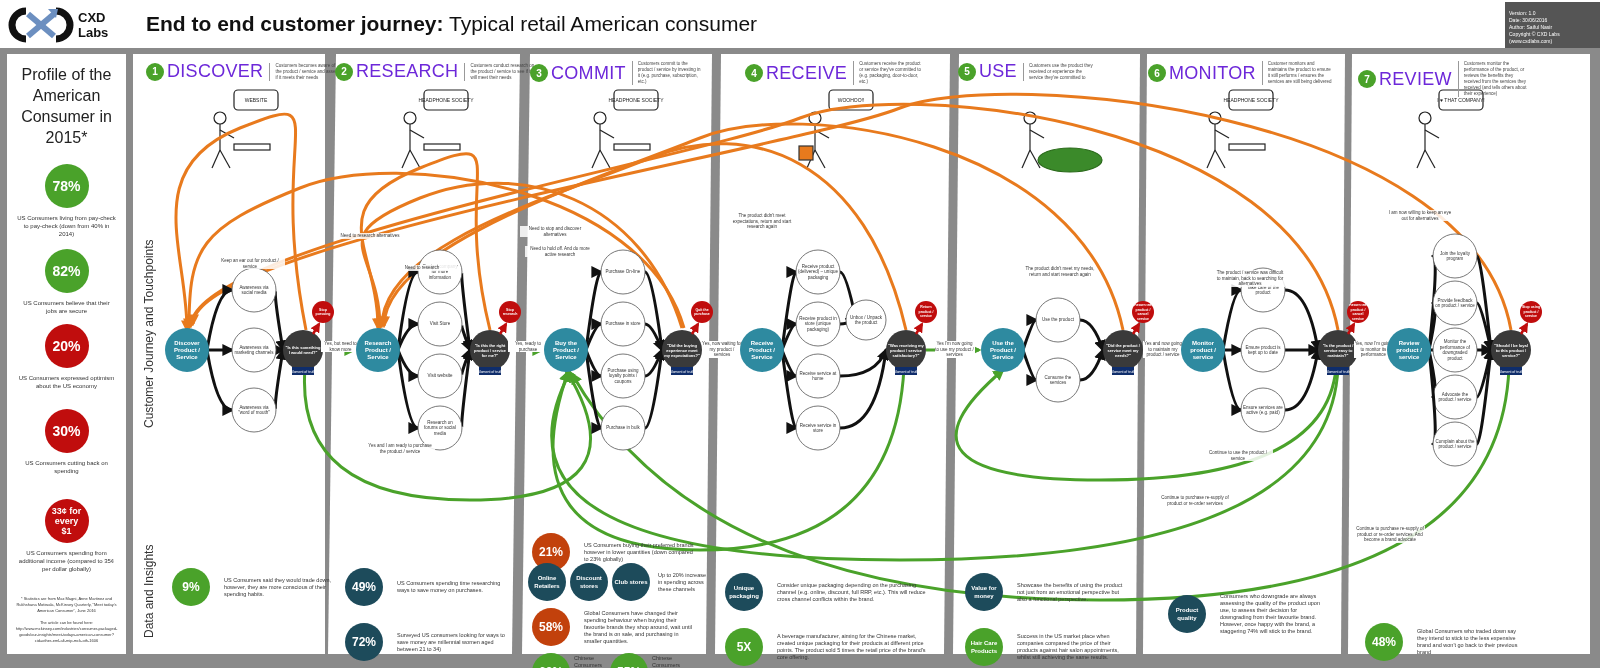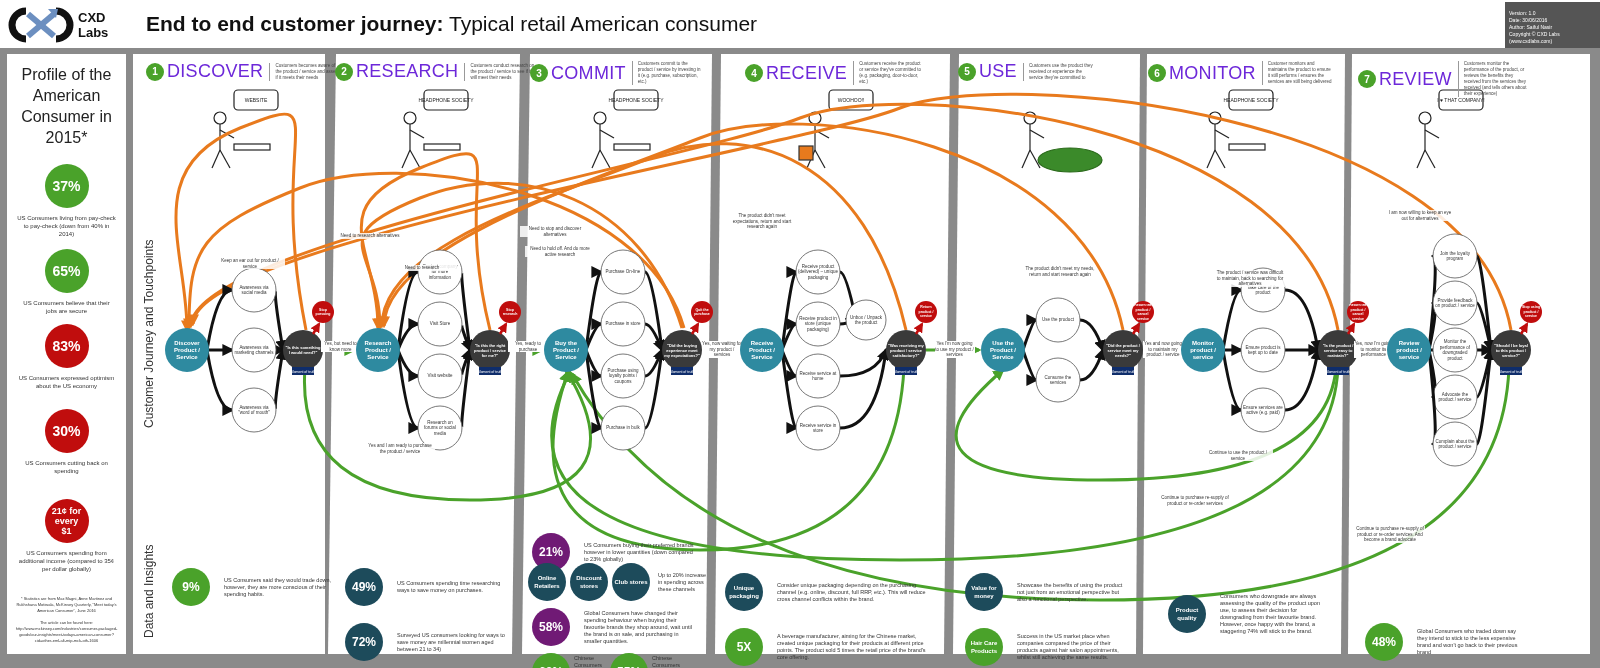--- a/index.html
+++ b/index.html
@@ -13,21 +13,21 @@
 #title span{font-weight:normal}
 #note{position:absolute;left:894px;top:12px;width:550px;font-size:10px;line-height:12px;color:#222}
 #note b{font-weight:bold}
 #version{position:absolute;left:1505px;top:2px;width:95px;height:46px;background:#555;color:#fff;font-size:5px;line-height:7px;padding:8px 4px}
 #board{position:absolute;left:0;top:48px;width:1600px;height:620px;background:#8a8a8a}
 #profile{position:absolute;left:7px;top:6px;width:119px;height:600px;background:#fff}
 #profile h2{font-weight:normal;font-size:16px;line-height:21px;text-align:center;margin-top:10px;color:#222}
 .pstat{position:absolute;left:0;width:119px;text-align:center}
 .pcirc{width:44px;height:44px;border-radius:50%;margin:0 auto;color:#fff;font-weight:bold;font-size:14px;display:flex;align-items:center;justify-content:center;text-align:center;line-height:13px}
 .pdesc{font-size:6px;line-height:8px;margin:6px 10px 0;color:#333}
-.green{background:#4aa22a}.red{background:#c00d0d}.orange{background:#701a75}.navy{background:#1d4b5b}
+.green{background:#4aa22a}.red{background:#c00d0d}.orange{background:#c2410c}.navy{background:#1d4b5b}
 #psrc{position:absolute;left:8px;bottom:10px;width:103px;font-size:4px;line-height:6px;text-align:center;color:#333}
 .sidel{position:absolute;left:140px;width:14px;font-size:12px;color:#333;white-space:nowrap;transform:rotate(-90deg);transform-origin:left top}
 .stage{position:absolute;top:13px;display:flex;align-items:center}
 .snum{width:18px;height:18px;border-radius:50%;background:#4aa22a;color:#fff;font-size:10px;font-weight:bold;display:flex;align-items:center;justify-content:center;margin-right:3px}
 .sname{font-size:18px;color:#6d28d9;letter-spacing:.3px}
 .sdesc{border-left:1px solid #999;margin-left:6px;padding-left:5px;font-size:4.5px;line-height:6px;width:72px;color:#444}
 #diagram{position:absolute;left:0;top:48px;width:1600px;height:620px;pointer-events:none}
 .ins{position:absolute;display:flex;align-items:center}
 .icirc{width:38px;height:38px;border-radius:50%;color:#fff;font-weight:bold;font-size:12px;display:flex;align-items:center;justify-content:center;text-align:center;line-height:9px;flex:none}
 .icirc.sm{font-size:6px;line-height:8px}
@@ -57,37 +57,37 @@
     <div>Author: Saiful Nasir</div>
     <div>Copyright © CXD Labs (www.cxdlabs.com)</div>
   </div>
 </div>
 
 <div id="board">
   <div id="profile">
     <h2>Profile of the American Consumer in 2015*</h2>
     <div id="pstats">
         <div class="pstat" style="top:110px">
-          <div class="pcirc green" style="">37%</div>
+          <div class="pcirc green" style="">78%</div>
           <div class="pdesc">US Consumers living from pay-check to pay-check (down from 40% in 2014)</div>
         </div>
         <div class="pstat" style="top:195px">
-          <div class="pcirc green" style="">65%</div>
+          <div class="pcirc green" style="">82%</div>
           <div class="pdesc">US Consumers believe that their jobs are secure</div>
         </div>
         <div class="pstat" style="top:270px">
-          <div class="pcirc red" style="">83%</div>
+          <div class="pcirc red" style="">20%</div>
           <div class="pdesc">US Consumers expressed optimism about the US economy</div>
         </div>
         <div class="pstat" style="top:355px">
           <div class="pcirc red" style="">30%</div>
           <div class="pdesc">US Consumers cutting back on spending</div>
         </div>
         <div class="pstat" style="top:445px">
-          <div class="pcirc red" style="font-size:9px;line-height:10px;padding:0 5px">21¢ for every $1</div>
+          <div class="pcirc red" style="font-size:9px;line-height:10px;padding:0 5px">33¢ for every $1</div>
           <div class="pdesc">US Consumers spending from additional income (compared to 35¢ per dollar globally)</div>
         </div>
       </div>
     <div id="psrc">
       <div>* Statistics are from Max Magni, Anne Martinez and Rukhshana Motiwala, McKinsey Quarterly, “Meet today’s American Consumer”, June 2016</div>
       <div style="margin-top:6px">The article can be found here: http://www.mckinsey.com/industries/consumer-packaged-goods/our-insights/meet-todays-american-consumer?cid=other-eml-alt-mip-mck-oth-1606</div>
     </div>
   </div>
   <div id="panels">
       <svg viewBox="0 0 1600 620" width="1600" height="620" style="position:absolute;left:0;top:0">

